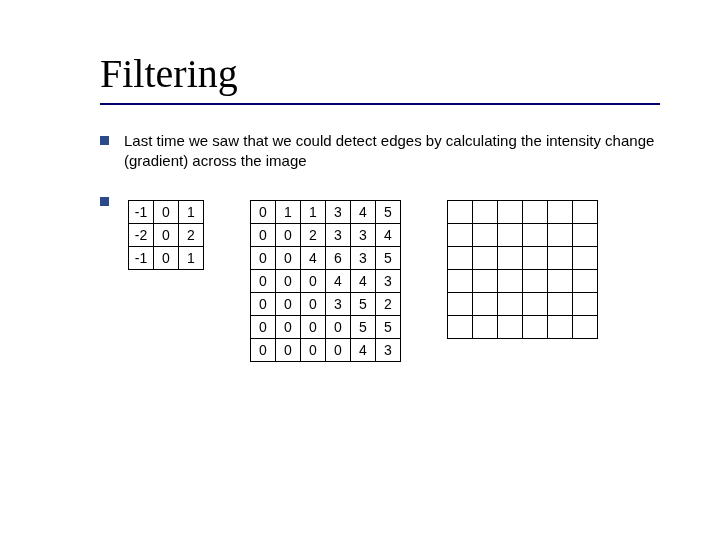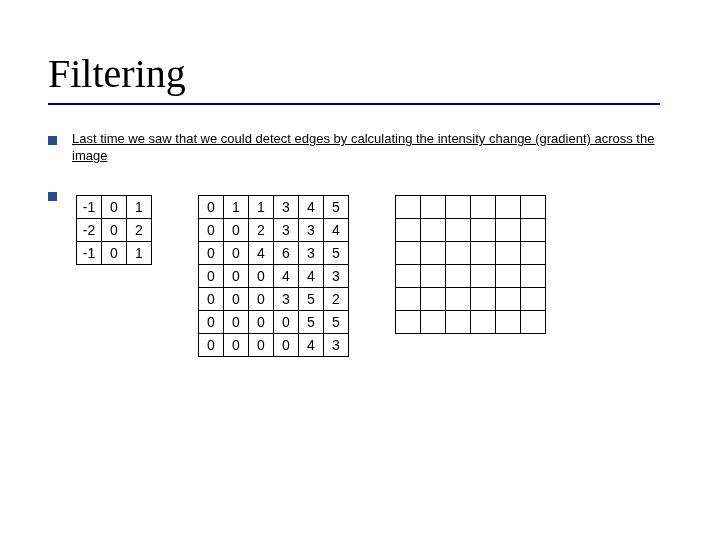--- a/index.html
+++ b/index.html
@@ -9,21 +9,21 @@
     height: 540px;
     background: #fff;
     font-family: Arial, Helvetica, sans-serif;
     color: #000;
   }
   .slide {
     position: relative;
     width: 720px;
     height: 540px;
     box-sizing: border-box;
-    padding: 50px 60px 30px 48px;
+    padding: 50px 60px 30px 100px;
   }
   .title {
     font-family: "Times New Roman", Times, serif;
     font-size: 40px;
     font-weight: 400;
     margin: 0 0 6px 0;
   }
   .title-rule {
     border: 0;
     border-top: 2px solid #000066;
@@ -31,24 +31,23 @@
     width: 100%;
   }
   .bullets {
     list-style: none;
     padding: 0;
     margin: 0 0 30px 0;
   }
   .bullets li {
     position: relative;
     padding-left: 24px;
-    font-size: 13px;
+    font-size: 15px;
     line-height: 1.3;
     margin-bottom: 22px;
-    text-decoration: underline;
   }
   .sq-bullet {
     position: absolute;
     left: 0;
     top: 5px;
     width: 9px;
     height: 9px;
     background: #2a4a8a;
   }
   .tables-row {

